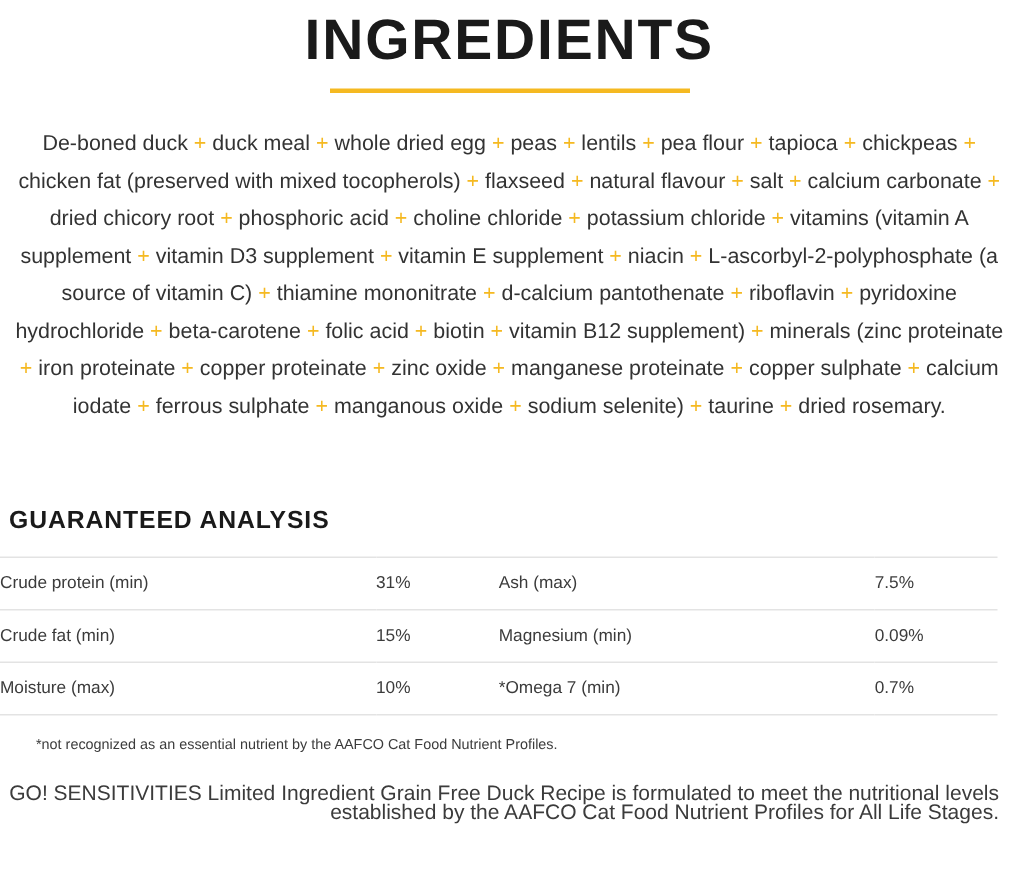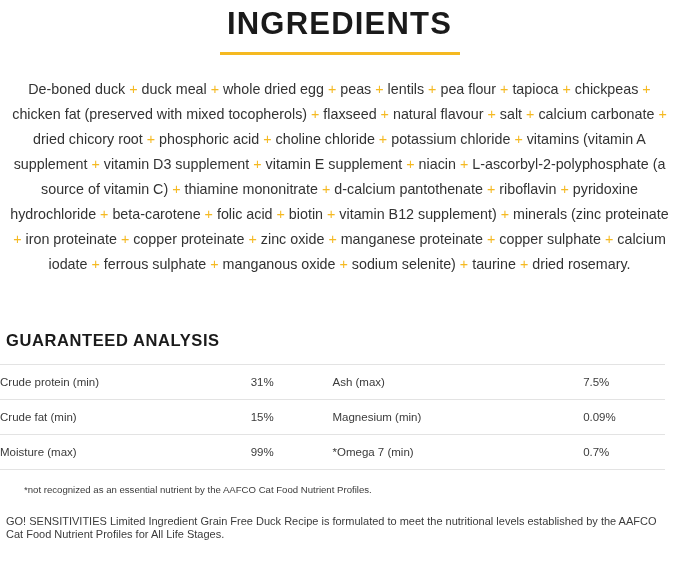--- a/index.html
+++ b/index.html
@@ -17,21 +17,21 @@
   .page {
     position: relative;
     width: 679px;
     height: 579px;
     box-sizing: border-box;
   }
 
   
   .ingredients-title {
     text-align: center;
-    font-size: 31px;
+    font-size: 38px;
     font-weight: bold;
     letter-spacing: 1.2px;
     color: #1a1a1a;
     margin: 4px 0 0 0;
     padding-top: 2px;
   }
   .title-rule {
     width: 240px;
     height: 3px;
     background: #f5b921;
@@ -80,24 +80,25 @@
   td.c4 { width: 80px; }
 
   
   .footnote {
     margin: 14px 0 0 24px;
     font-size: 9.6px;
     color: #3b3b3b;
   }
   .disclaimer {
     margin: 20px 6px 0 6px;
-    font-size: 11px;
+    font-size: 14px;
     line-height: 13px;
     color: #3b3b3b;
     width: 660px;
+    text-align: right;
   }
 </style>
 </head>
 <body>
 
 <div class="page">
 
   <h1 class="ingredients-title">INGREDIENTS</h1>
   <div class="title-rule"></div>
 
@@ -116,21 +117,21 @@
         <td class="c4">7.5%</td>
       </tr>
       <tr>
         <td class="c1">Crude fat (min)</td>
         <td class="c2">15%</td>
         <td class="c3">Magnesium (min)</td>
         <td class="c4">0.09%</td>
       </tr>
       <tr>
         <td class="c1">Moisture (max)</td>
-        <td class="c2">99%</td>
+        <td class="c2">10%</td>
         <td class="c3">*Omega 7 (min)</td>
         <td class="c4">0.7%</td>
       </tr>
     </tbody>
   </table>
 
   <div class="footnote">*not recognized as an essential nutrient by the AAFCO Cat Food Nutrient Profiles.</div>
   <div class="disclaimer">GO! SENSITIVITIES Limited Ingredient Grain Free Duck Recipe is formulated to meet the nutritional levels established by the AAFCO Cat Food Nutrient Profiles for All Life Stages.</div>
 
 </div>

